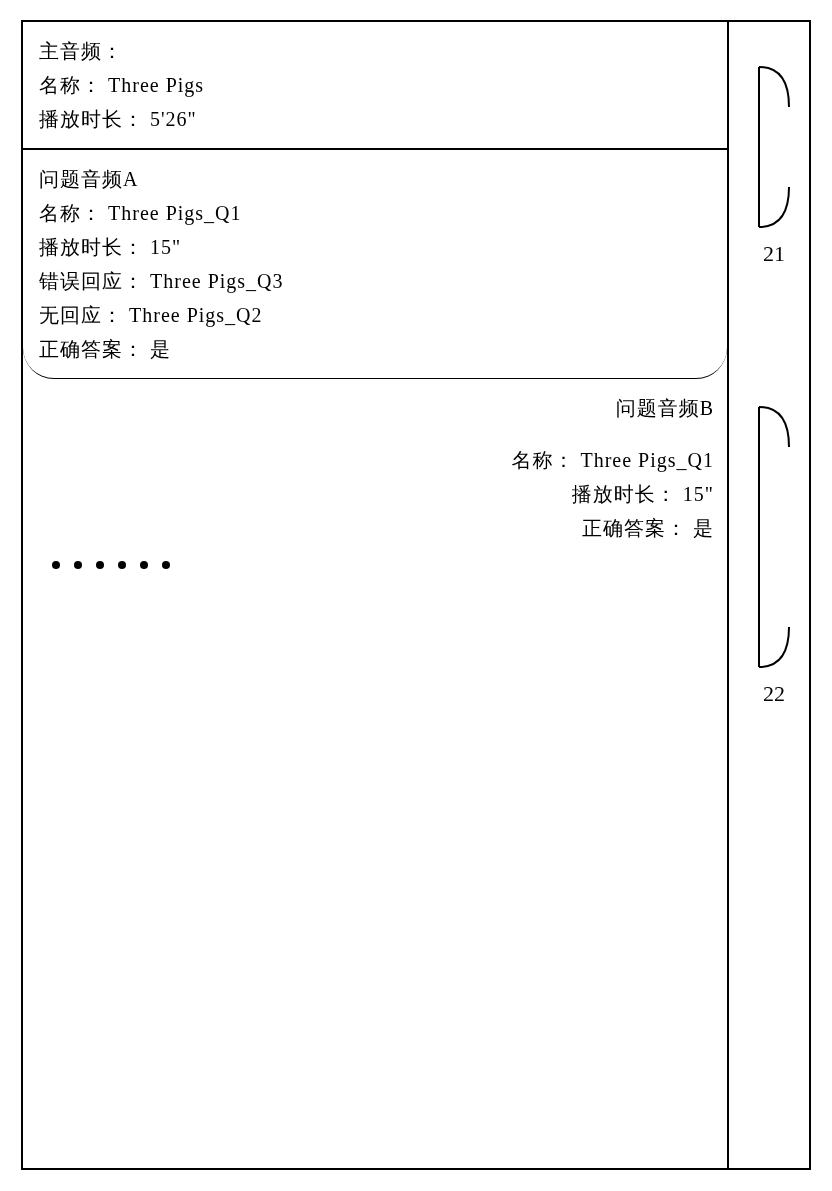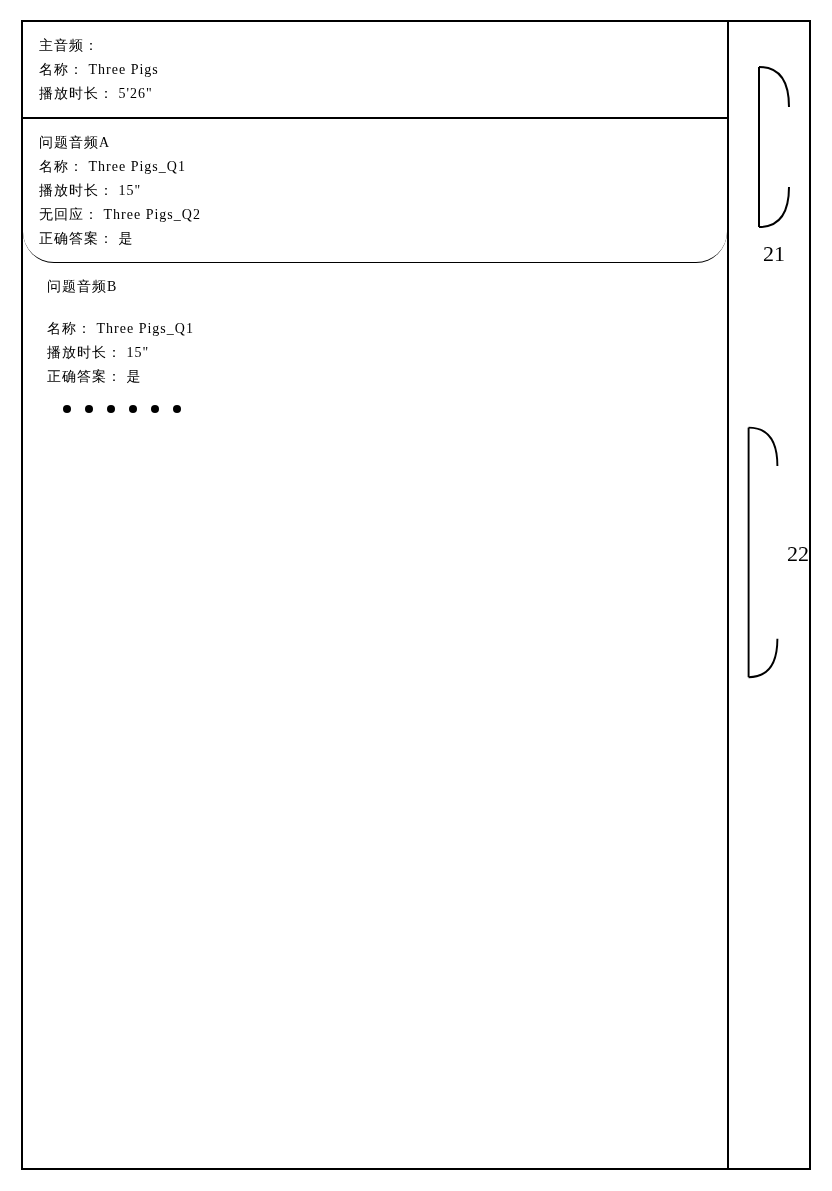--- a/index.html
+++ b/index.html
@@ -40,26 +40,27 @@
     }
 
     .section-question-a {
       padding: 12px 16px;
       border-bottom: 1px solid #000;
       flex: 0 0 auto;
       border-radius: 31px;
     }
 
     .section-question-b {
-      padding: 12px 24px;
+      padding: 12px 13px;
       flex: 1;
+      text-align: right;
     }
 
     .text-line {
-      font-size: 14px;
+      font-size: 20px;
       line-height: 1.7;
       color: #000;
       letter-spacing: 1px;
     }
 
     .dot {
       width: 8px;
       height: 8px;
       border-radius: 50%;
       background: #000;
@@ -86,21 +87,21 @@
       justify-content: center;
     }
 
     .bracket-area-bottom {
       position: absolute;
       top: 280px;
       right: 0;
       width: 70px;
       height: 500px;
       display: flex;
-      flex-direction: row;
+      flex-direction: column;
       align-items: center;
       justify-content: center;
     }
 
     .bracket-svg {
       width: 50px;
     }
 
     .bracket-label {
       font-size: 22px;
@@ -137,20 +138,24 @@
       <div class="text-line">问题音频A</div>
       <div class="text-line">
         <span>名称：</span>
         <span>Three Pigs_Q1</span>
       </div>
       <div class="text-line">
         <span>播放时长：</span>
         <span>15"</span>
       </div>
       <div class="text-line">
+        <span>错误回应：</span>
+        <span>Three Pigs_Q3</span>
+      </div>
+      <div class="text-line">
         <span>无回应：</span>
         <span>Three Pigs_Q2</span>
       </div>
       <div class="text-line">
         <span>正确答案：</span>
         <span>是</span>
       </div>
     </div>
 
     <div class="section-question-b">

